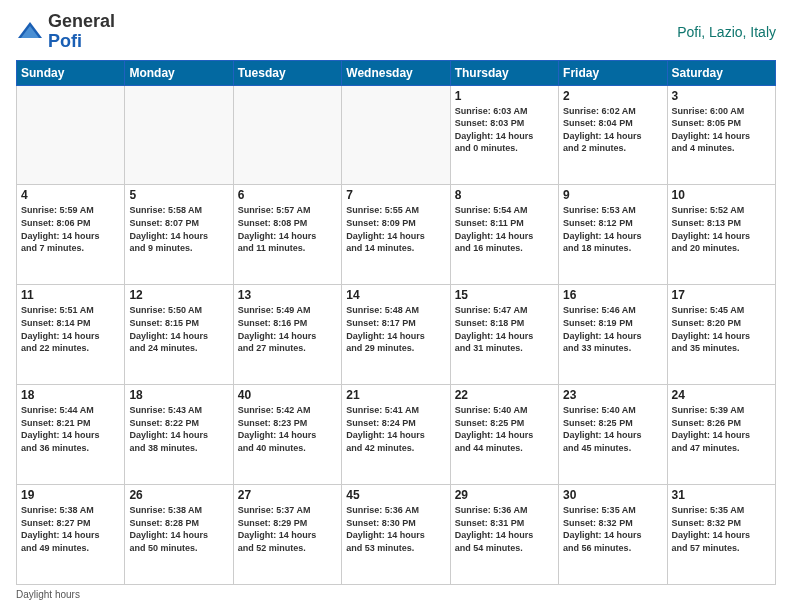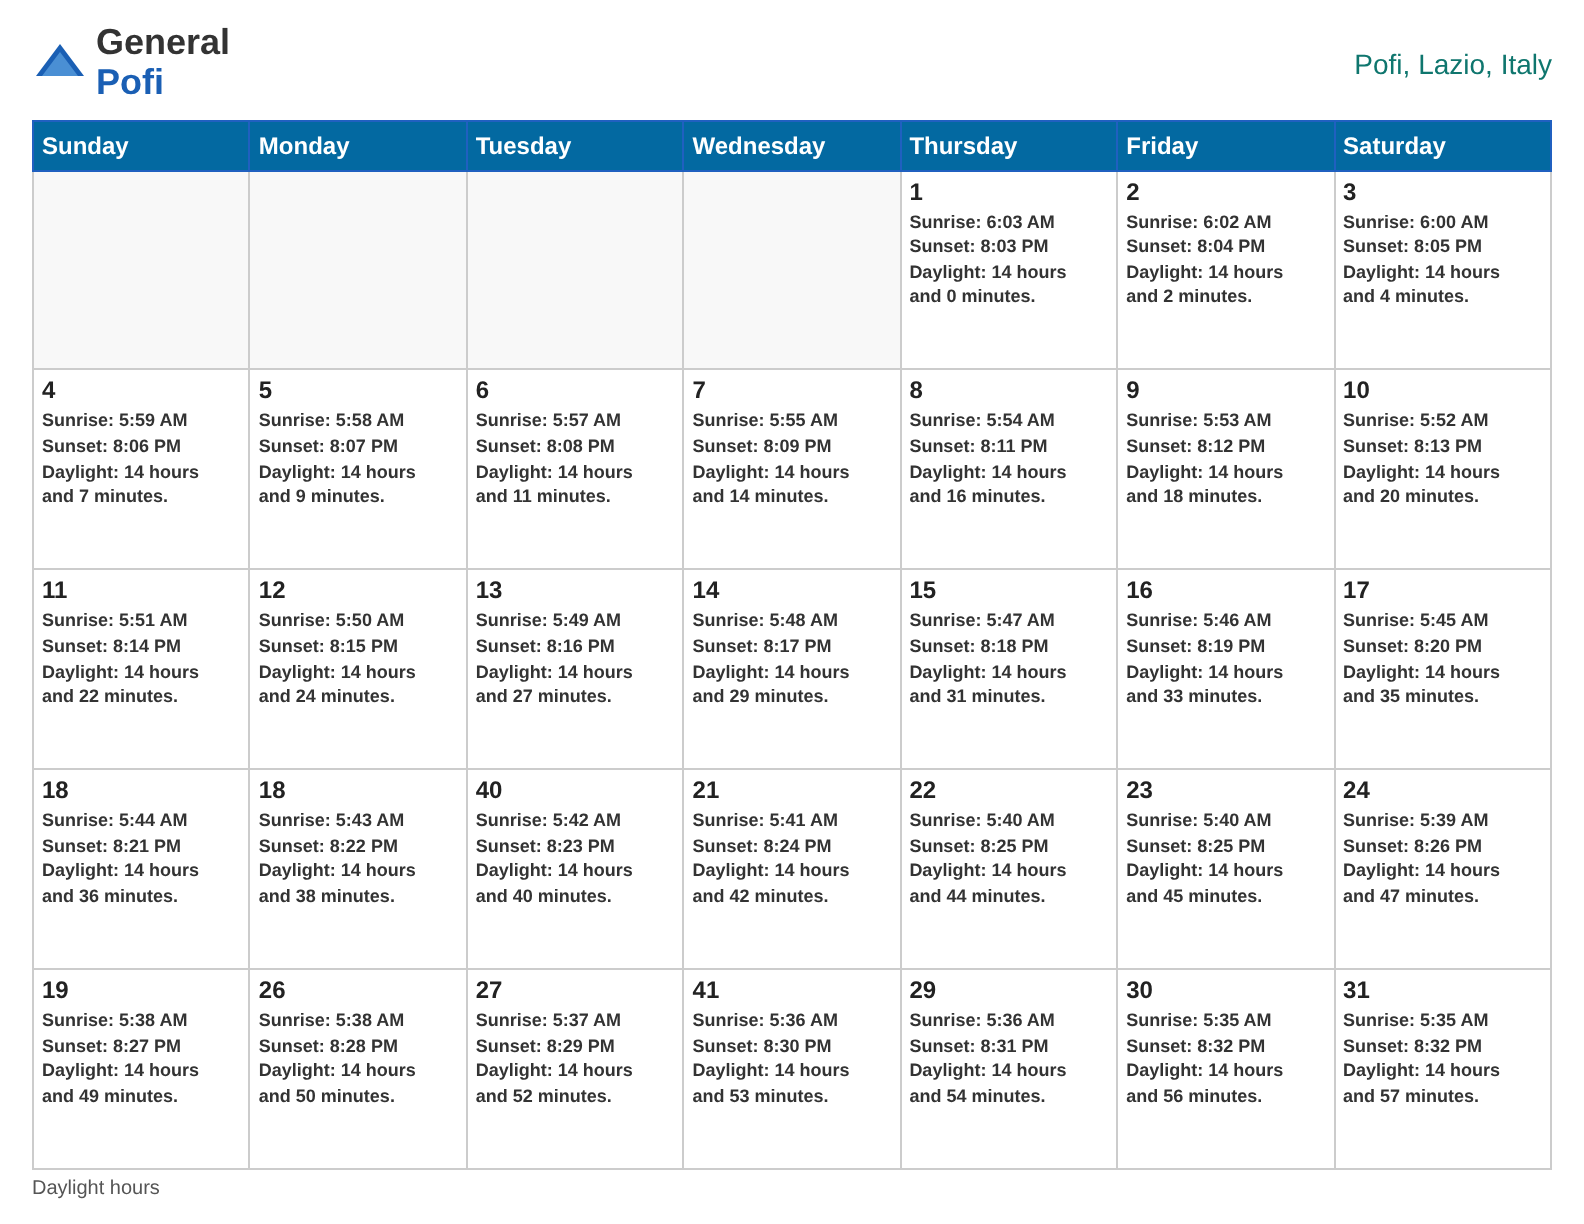--- a/index.html
+++ b/index.html
@@ -247,21 +247,21 @@
           </td>
           <td>
             <span class="day-num">26</span>
             <div class="day-info">Sunrise: 5:38 AM<br>Sunset: 8:28 PM<br>Daylight: 14 hours<br>and 50 minutes.</div>
           </td>
           <td>
             <span class="day-num">27</span>
             <div class="day-info">Sunrise: 5:37 AM<br>Sunset: 8:29 PM<br>Daylight: 14 hours<br>and 52 minutes.</div>
           </td>
           <td>
-            <span class="day-num">41</span>
+            <span class="day-num">45</span>
             <div class="day-info">Sunrise: 5:36 AM<br>Sunset: 8:30 PM<br>Daylight: 14 hours<br>and 53 minutes.</div>
           </td>
           <td>
             <span class="day-num">29</span>
             <div class="day-info">Sunrise: 5:36 AM<br>Sunset: 8:31 PM<br>Daylight: 14 hours<br>and 54 minutes.</div>
           </td>
           <td>
             <span class="day-num">30</span>
             <div class="day-info">Sunrise: 5:35 AM<br>Sunset: 8:32 PM<br>Daylight: 14 hours<br>and 56 minutes.</div>
           </td>

